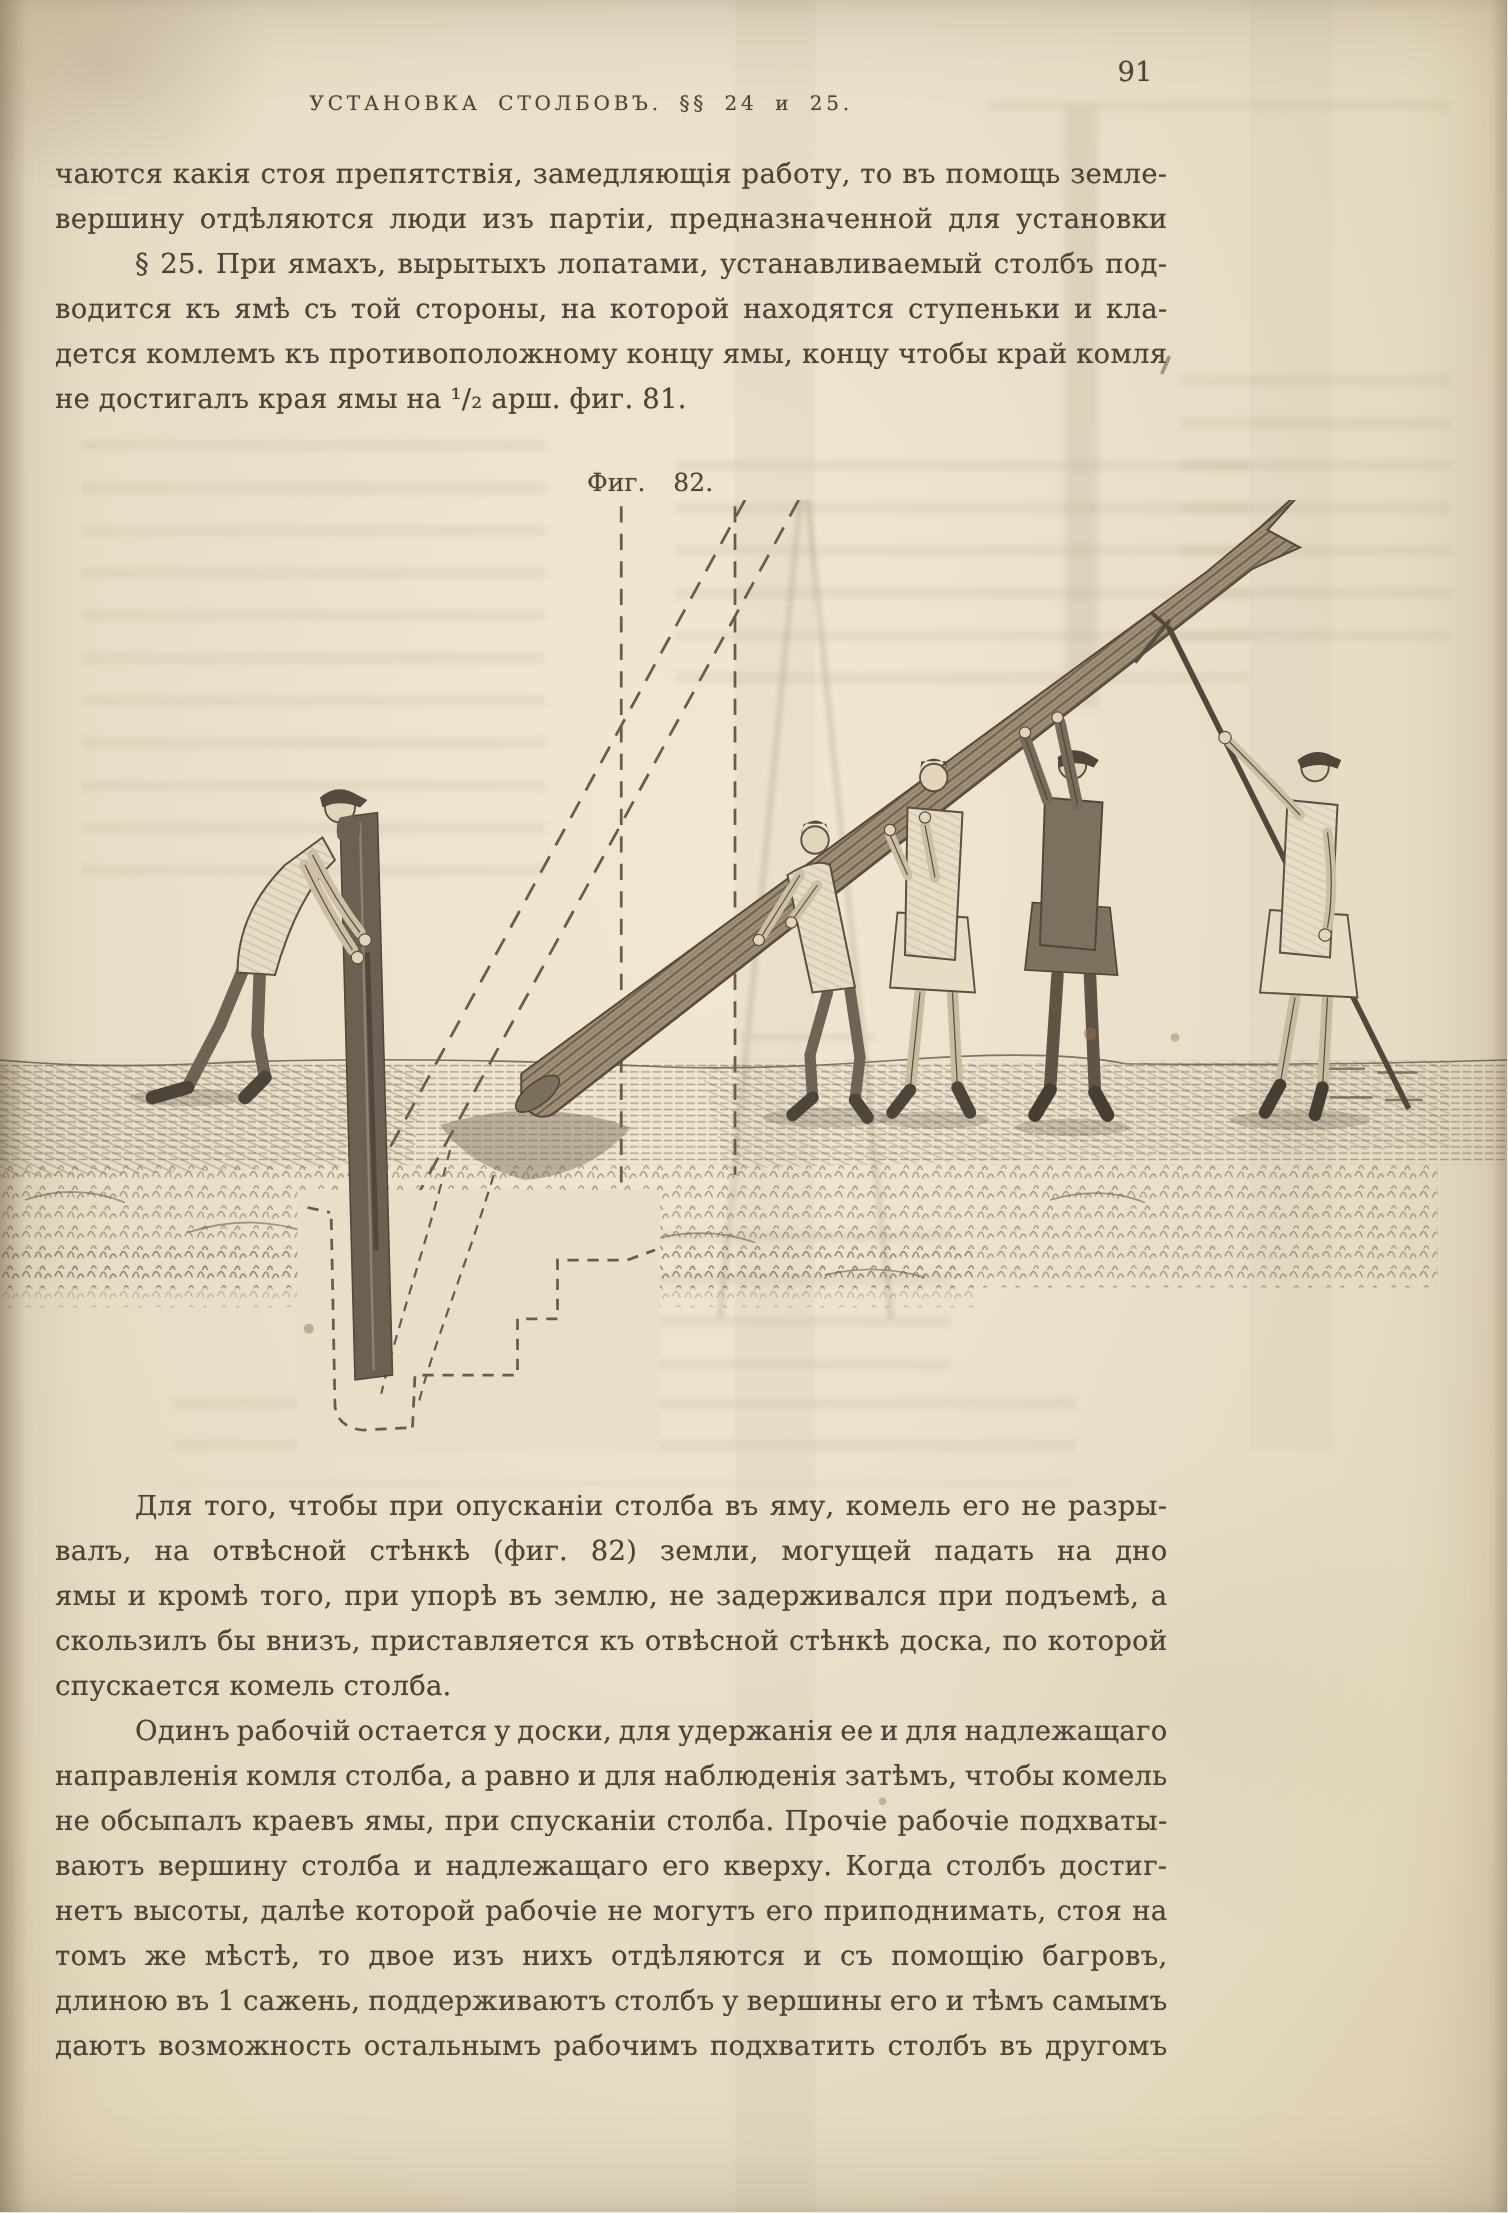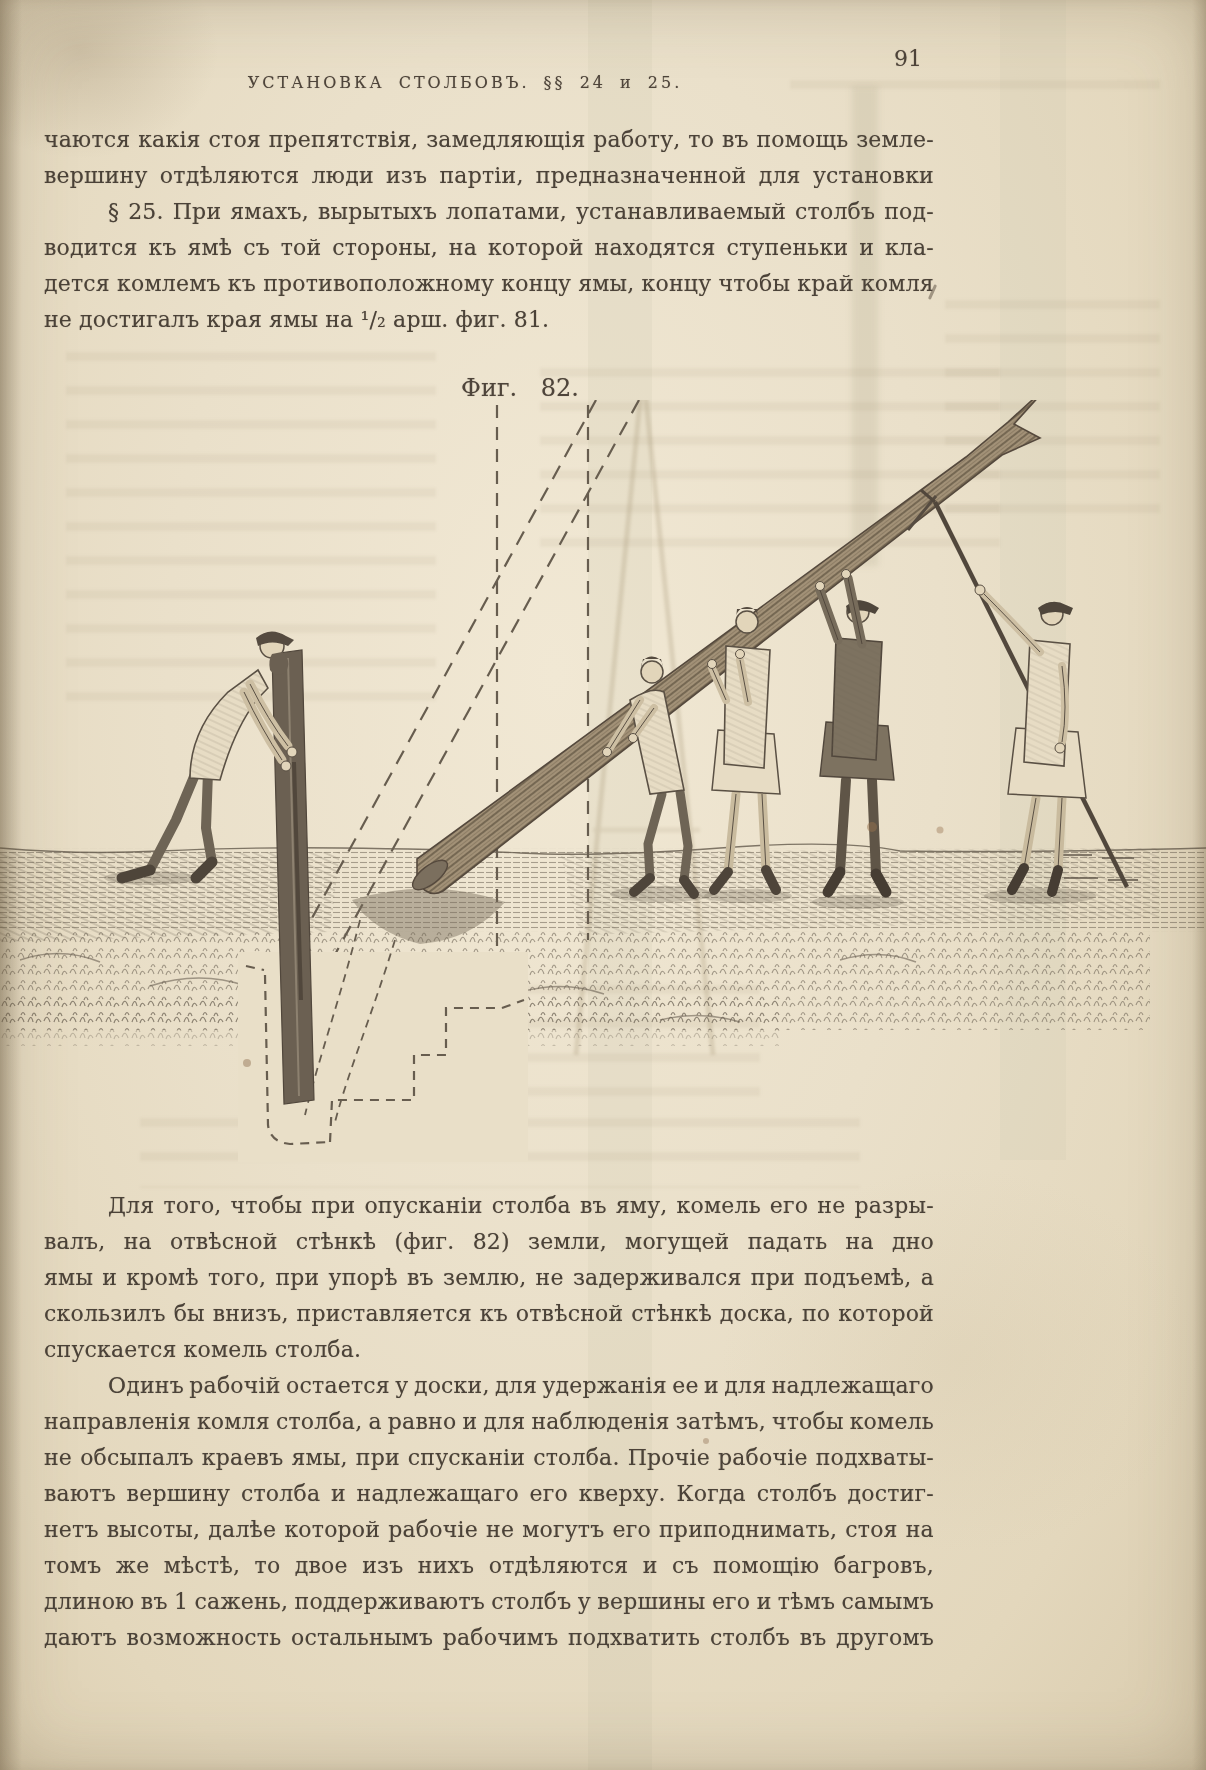--- a/index.html
+++ b/index.html
@@ -26,21 +26,21 @@
   #para-top{top:122px;}
   #para-bottom{top:1188px;}
   .tline{display:flex;justify-content:space-between;height:36px;line-height:36px;white-space:pre;overflow:visible;}
   .tline.endline{justify-content:flex-start;gap:7px;}
   .tline.indent{padding-left:64px;}
   .margin-note{position:absolute;left:942px;top:224px;width:224px;font-size:18px;
     line-height:25px;color:#584e43;text-shadow:0 0 .7px rgba(88,78,67,.35);}
   .mn-sec{text-align:center;margin-bottom:3px;}
   .mn-line{text-align:justify;text-align-last:justify;}
   .fig-caption{position:absolute;top:374px;left:395px;width:250px;text-align:center;
-    font-size:24px;word-spacing:16px;color:#4e443a;text-shadow:0 0 1px rgba(78,68,58,.35);}
+    font-size:20px;word-spacing:16px;color:#4e443a;text-shadow:0 0 1px rgba(78,68,58,.35);}
   .figure-svg{position:absolute;left:0;top:400px;}
   
   .speck{position:absolute;border-radius:50%;pointer-events:none;}
   .penmark{position:absolute;left:931px;top:284px;width:3px;height:16px;background:rgba(100,88,72,.55);
     transform:rotate(24deg);border-radius:2px;}
   
   .vignette{position:absolute;inset:0;pointer-events:none;
     box-shadow:inset 0 0 75px rgba(104,87,59,.28), inset 0 0 12px rgba(104,87,59,.14);}
   .gutter-l{position:absolute;left:0;top:0;width:22px;height:100%;pointer-events:none;
     background:linear-gradient(90deg, rgba(95,79,54,.34), rgba(95,79,54,0));}

